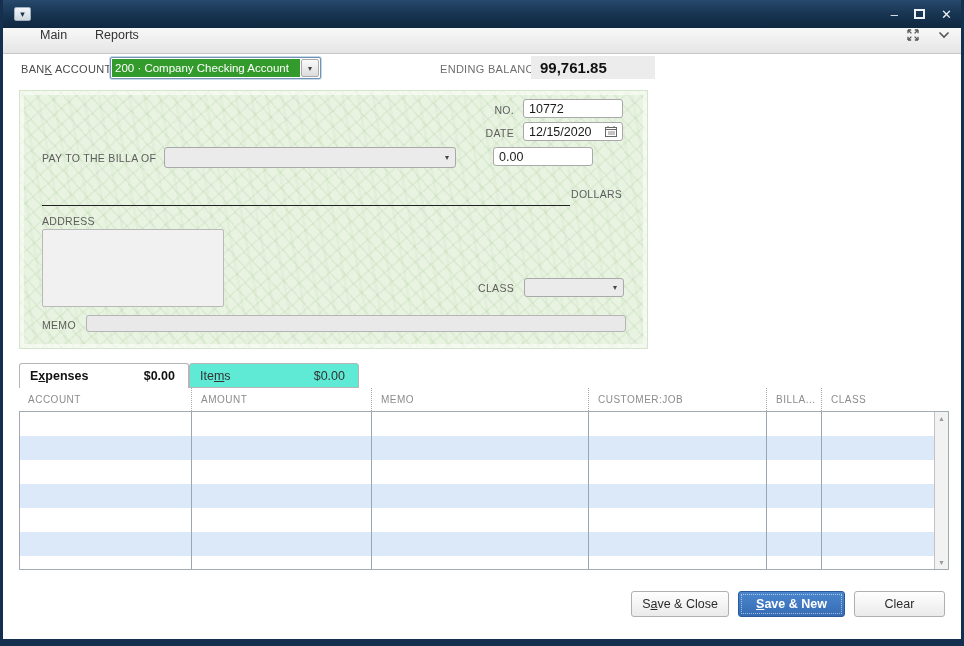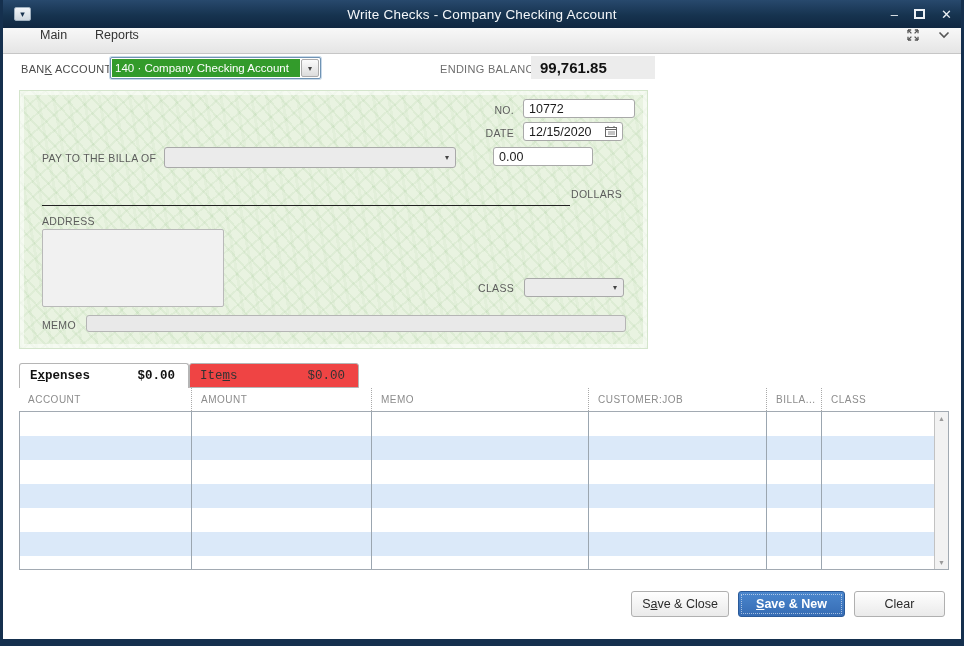--- a/index.html
+++ b/index.html
@@ -92,24 +92,24 @@
   }
   .memo-input {
     position:absolute; left:66px; top:224px; width:540px; height:17px;
     background:#e9e9e9; border:1px solid #b5b5b5; border-radius:3px;
   }
   .date-wrap { display:flex; align-items:center; justify-content:space-between; }
   
   .etab {
     position:absolute; top:363px; height:25px; width:170px; display:flex; align-items:center;
     justify-content:space-between; padding:0 13px 0 10px; font-size:12.5px;
-    border:1px solid #b5b5b5; border-radius:3px 3px 0 0;font-family:Liberation Mono, monospace;
+    border:1px solid #b5b5b5; border-radius:3px 3px 0 0;
   }
   .etab.active { left:16px; background:#fff; border-bottom:none; font-weight:bold; color:#111; z-index:2; }
-  .etab.inactive { left:186px; background:#ef4444; color:#333; }
+  .etab.inactive { left:186px; background:#5eead4; color:#333; }
   
   .thead {
     position:absolute; left:16px; top:388px; width:930px; height:23px;
     display:grid; grid-template-columns:172px 180px 217px 178px 55px 112px 14px;
     align-items:center; background:#fff;
   }
   .th {
     font-size:10px; color:#8c8c8c; letter-spacing:.5px; padding-left:9px; height:100%;
     display:flex; align-items:center; white-space:nowrap; overflow:hidden;
   }
@@ -145,21 +145,20 @@
 </style>
 </head>
 <body>
 
 <div id="window">
 
   <div class="titlebar">
     <div class="win-menu-icon">
       <span>▾</span>
     </div>
-    <div class="title-text">Write Checks - Company Checking Account</div>
     <div class="win-controls">
       <span class="win-btn">–</span>
       <span class="maxi-box"></span>
       <span class="win-btn">✕</span>
     </div>
   </div>
 
   <div class="ribbon">
     <span class="ribbon-tab first">Main</span>
     <span class="ribbon-tab">Reports</span>
@@ -174,31 +173,31 @@
         <svg width="12" height="8" viewBox="0 0 12 8">
             <path d="M1.5 1.5L6 6l4.5-4.5" stroke="#555" stroke-width="1.6" fill="none"></path>
           </svg>
       </span>
     </div>
   </div>
 
   <div class="small-label bank-label"><span>BAN</span><span class="u">K</span><span> ACCOUNT</span></div>
 
   <div class="combo">
-    <div class="combo-sel">140 · Company Checking Account</div>
+    <div class="combo-sel">200 · Company Checking Account</div>
     <div class="combo-arrow">▾</div>
   </div>
 
   <div class="small-label ending-label">ENDING BALANCE</div>
   <div class="ending-box">99,761.85</div>
 
   <div class="check">
 
     <div class="chk-label r-label" style="left:430px;top:13px;width:64px;">NO.</div>
-    <input class="chk-field" style="left: 503px; top: 8px; width: 112px;" value="10772">
+    <input class="chk-field" style="left: 503px; top: 8px; width: 100px;" value="10772">
 
     <div class="chk-label r-label" style="left:430px;top:36px;width:64px;">DATE</div>
     <div class="chk-field date-wrap" style="left:503px;top:31px;width:100px;">
       <span>12/15/2020</span>
       <span>
         <svg width="12" height="11" viewBox="0 0 12 11">
           <rect x="0.5" y="1.5" width="11" height="9" fill="none" stroke="#666"></rect>
           <line x1="0.5" y1="3.5" x2="11.5" y2="3.5" stroke="#666"></line>
           <line x1="3" y1="0" x2="3" y2="2" stroke="#666"></line>
           <line x1="9" y1="0" x2="9" y2="2" stroke="#666"></line>

